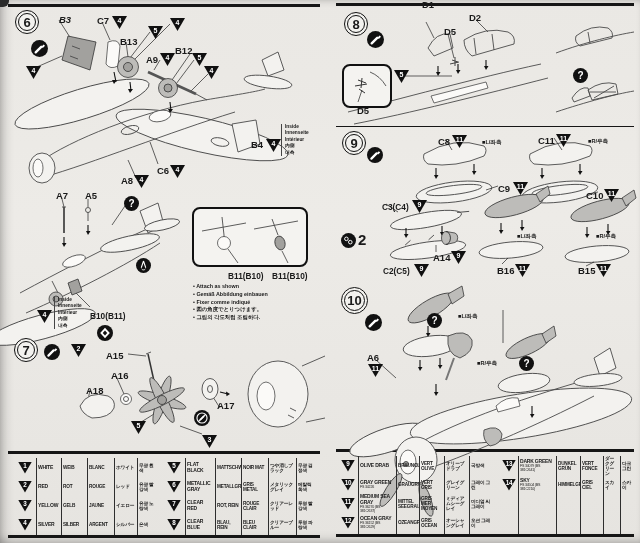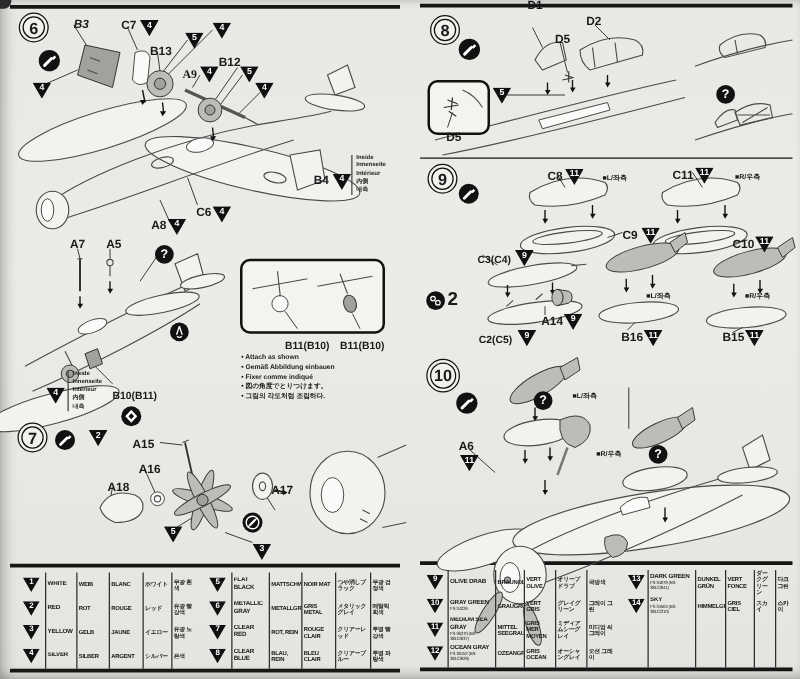--- a/index.html
+++ b/index.html
@@ -338,21 +338,21 @@
   <span class="tri" style="left:112px;top:16px;">
       <i>4</i>
     </span>
   <span class="tri" style="left:170px;top:18px;">
       <i>4</i>
     </span>
   <span class="pl" style="left:120px;top:37px;">B13</span>
   <span class="tri" style="left:148px;top:26px;">
       <i>5</i>
     </span>
-  <span class="pl" style="left:146px;top:55px;font-family:Liberation Serif, serif;">A9</span>
+  <span class="pl" style="left:146px;top:55px;">A9</span>
   <span class="tri" style="left:160px;top:53px;">
       <i>4</i>
     </span>
   <span class="pl" style="left:175px;top:46px;">B12</span>
   <span class="tri" style="left:192px;top:53px;">
       <i>5</i>
     </span>
   <span class="tri" style="left:204px;top:66px;">
       <i>4</i>
     </span>
@@ -419,21 +419,21 @@
         <circle cx="10" cy="10" r="10" fill="#111"></circle>
         <path d="M5.5,14.5 L12,8" stroke="#fff" stroke-width="2.8" stroke-linecap="round"></path>
         <path d="M12.2,7.8 l2.6,-2.6 l1.7,1.7 l-2.6,2.6 z" fill="#fff"></path>
       </svg></span>
   <span class="tri" style="left:71px;top:344px;">
       <i>2</i>
     </span>
   <span class="pl" style="left:106px;top:351px;">A15</span>
   <span class="pl" style="left:111px;top:371px;">A16</span>
   <span class="pl" style="left:86px;top:386px;">A18</span>
-  <span class="pl" style="left:217px;top:388px;">A17</span>
+  <span class="pl" style="left:217px;top:401px;">A17</span>
   <span class="ico" style="left:194px;top:410px;">
     <svg width="16" height="16" viewBox="0 0 20 20" style="position:static;">
         <circle cx="10" cy="10" r="10" fill="#111"></circle>
         <circle cx="10" cy="10" r="6.3" stroke="#fff" stroke-width="1.4" fill="none"></circle>
         <path d="M5.8,14.2 L14.2,5.8" stroke="#fff" stroke-width="1.4"></path>
         <path d="M8,12 L12,8" stroke="#fff" stroke-width="2.2" stroke-linecap="round"></path>
       </svg></span>
   <span class="tri" style="left:131px;top:421px;">
       <i>5</i>
     </span>

